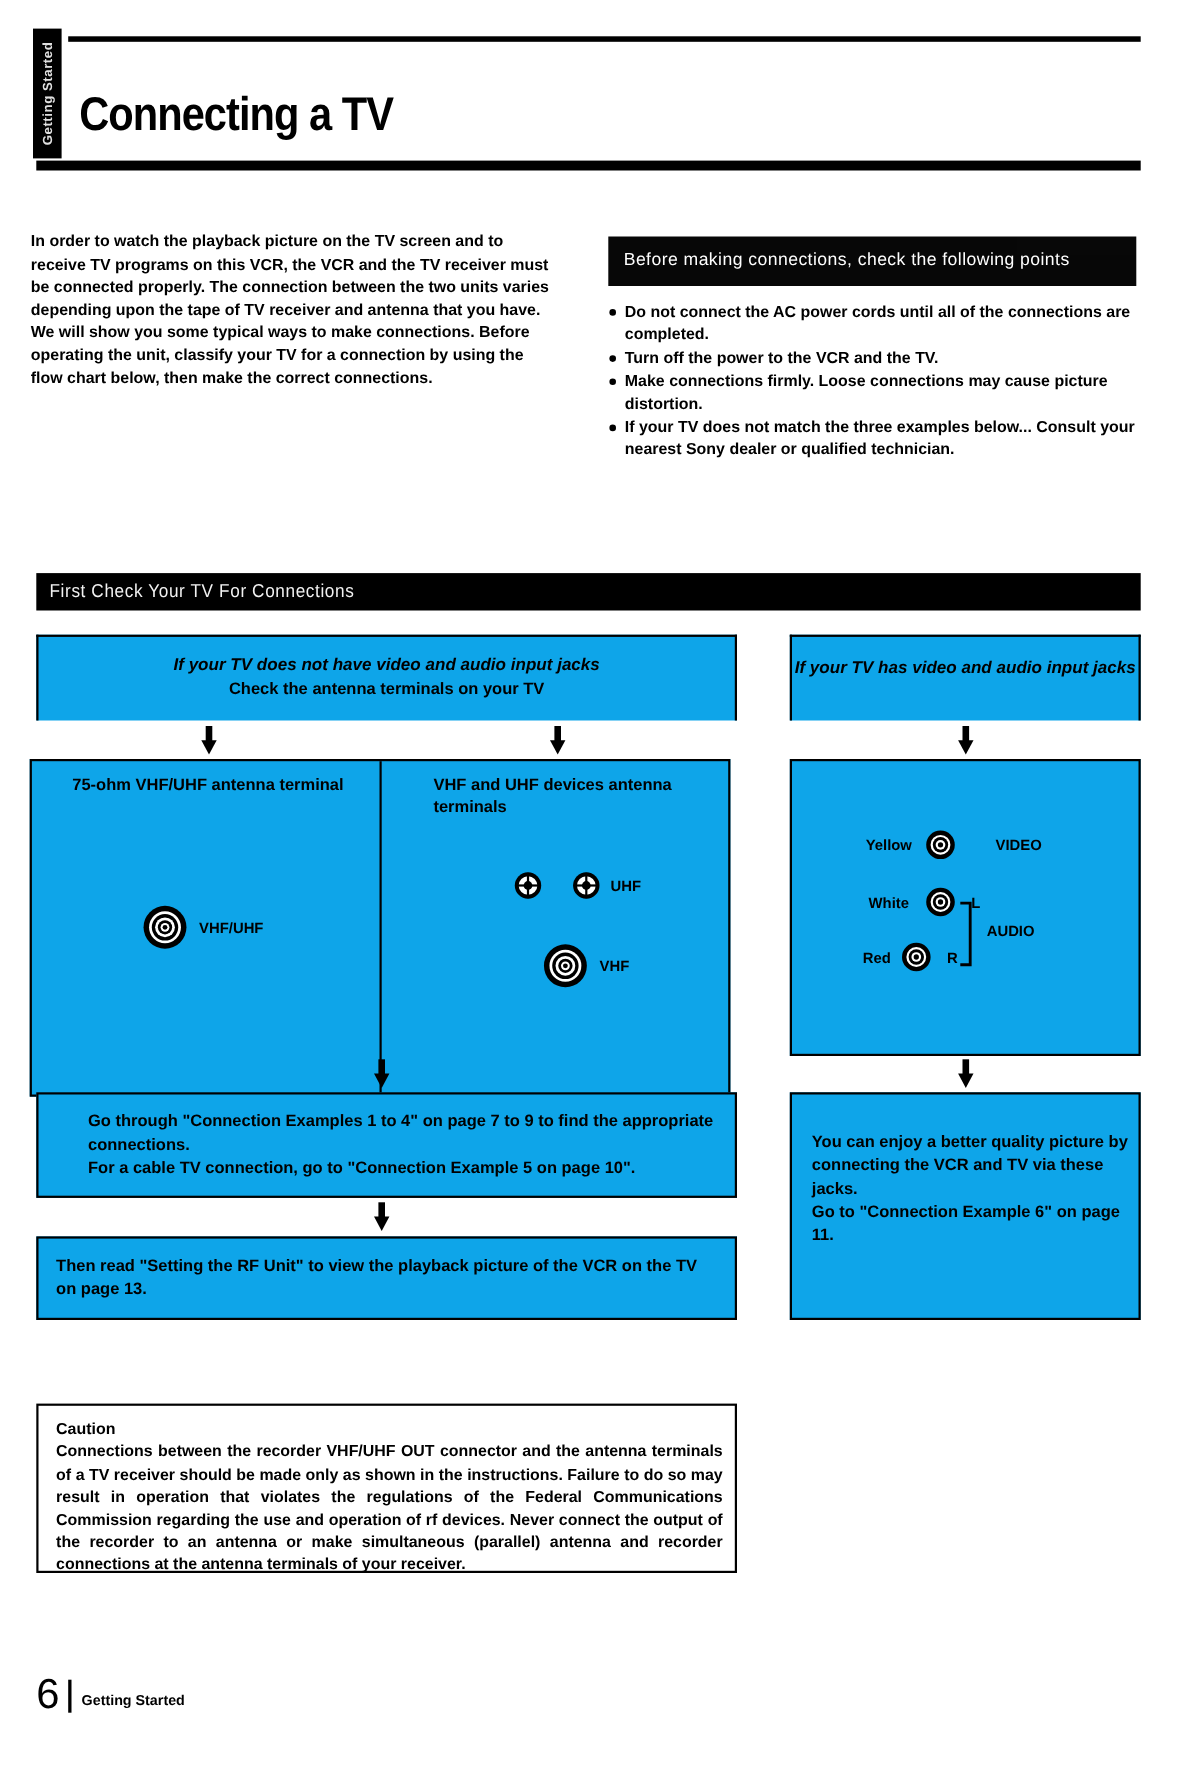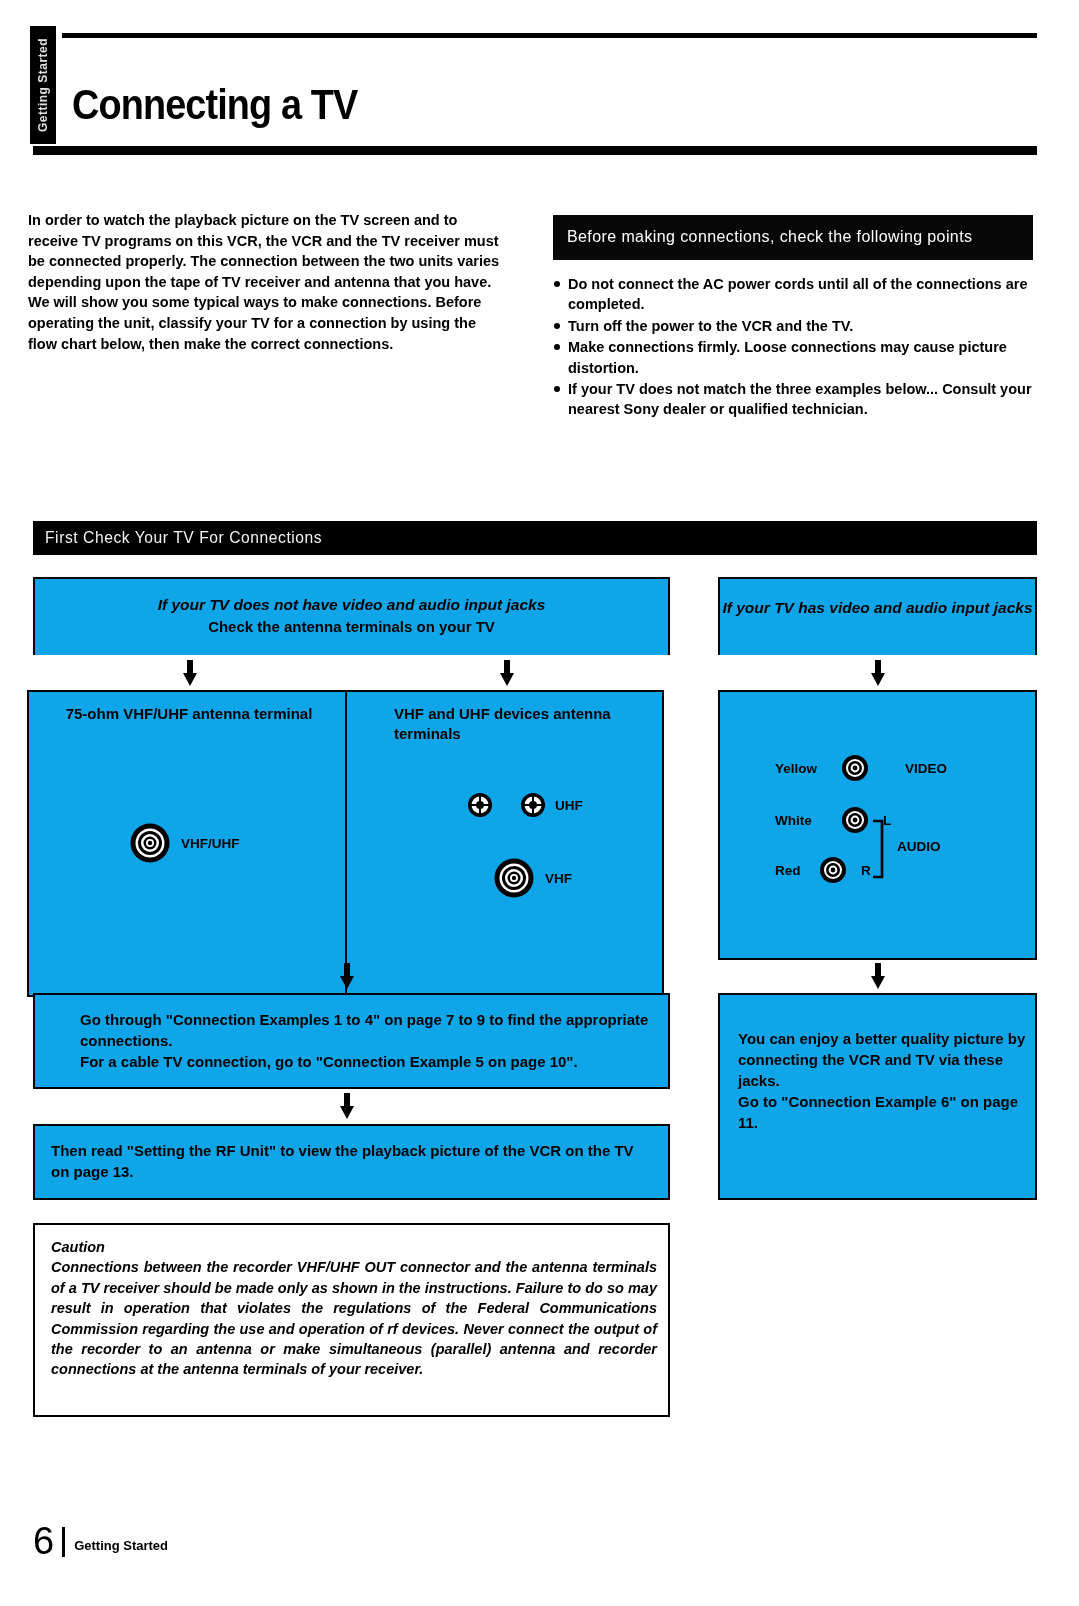--- a/index.html
+++ b/index.html
@@ -69,26 +69,26 @@
   .arrow .head{
     position:absolute;left:0;top:13px;width:0;height:0;
     border-left:7px solid transparent;border-right:7px solid transparent;
     border-top:13px solid #000;
   }
 
   .h-italic{font-size:15.5px;font-weight:bold;font-style:italic;}
   .h-plain{font-size:15px;font-weight:bold;}
   .cell-title{font-size:15px;font-weight:bold;line-height:20px;}
   .body-txt{font-size:15px;font-weight:bold;line-height:21px;}
-  .jack-row{display:flex;align-items:center;}
+  .jack-row{display:flex;align-items:center;text-align:center;}
   .lbl{font-size:13.5px;font-weight:bold;}
 
   
-  .caution-box{position:absolute;left:33px;top:1223px;width:637px;height:194px;
-    border:2.5px solid #000;box-sizing:border-box;font-style:italic;}
+  .caution-box{position:absolute;left:33px;top:1276px;width:637px;height:154px;
+    border:2.5px solid #000;box-sizing:border-box;}
 
   
   .footer{position:absolute;left:33px;top:1523px;display:flex;align-items:flex-end;}
   .footer .num{font-size:38px;font-weight:400;line-height:36px;
     font-family:"Liberation Sans Narrow","Liberation Sans",sans-serif;}
   .footer .bar{width:3px;height:30px;background:#000;margin:0 9px 2px 8px;}
   .footer .sect{font-size:13px;font-weight:bold;margin-bottom:6px;}
 </style>
 </head>
 <body>

